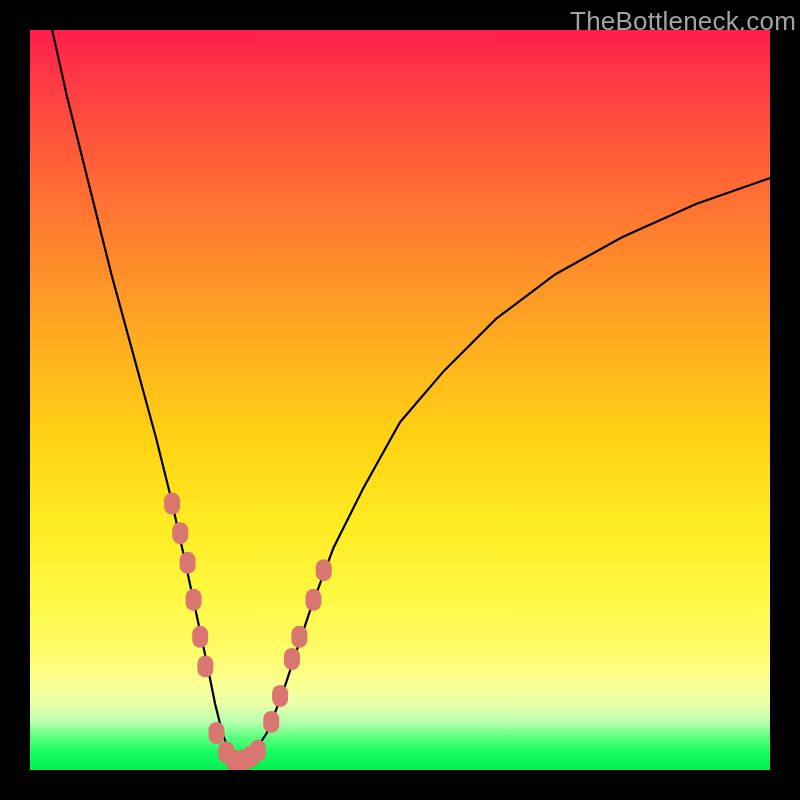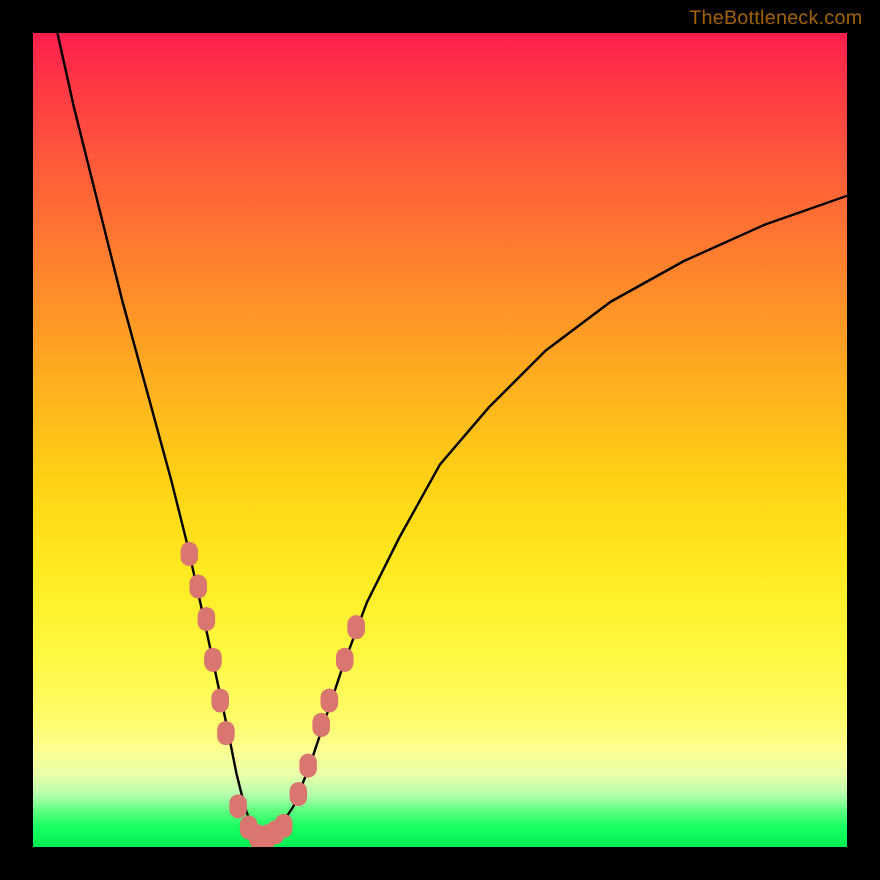--- a/index.html
+++ b/index.html
@@ -10,23 +10,23 @@
     body {
       width: 800px;
       height: 800px;
       background: #000;
       position: relative;
       font-family: Arial, sans-serif;
     }
     .watermark {
       position: absolute;
       top: 6px;
-      right: 16px;
-      color: #a16207;
-      font-size: 18px;
+      right: 4px;
+      color: #a3a3a3;
+      font-size: 26px;
       letter-spacing: 0.2px;
       z-index: 10;
     }
     .plot-area {
       position: absolute;
       top: 30px;
       left: 30px;
       width: 740px;
       height: 740px;
       background: linear-gradient(to bottom,

